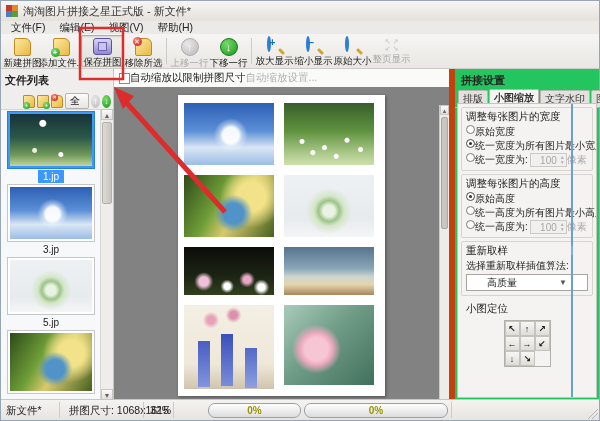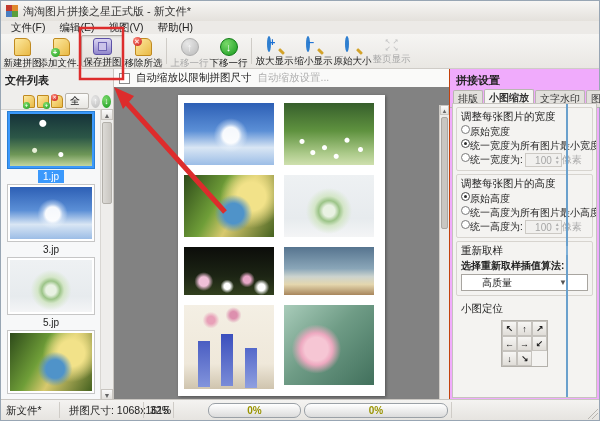--- a/index.html
+++ b/index.html
@@ -63,21 +63,21 @@
   .list-item.selected .thumb{border:2px solid #3b99fc;outline:1px solid #2a7fd4;}
   .thumb-label{margin-top:2px;font-size:10px;padding:0 5px;line-height:13px;}
   .list-item.selected .thumb-label{background:#3b99fc;color:#fff;}
   .lp-scroll{position:absolute;right:0;top:40px;width:12px;bottom:0;background:#eeedeb;border-left:1px solid #d8d6d2;}
   .sb-btn{height:11px;text-align:center;font-size:7px;line-height:11px;color:#666;background:linear-gradient(#fafafa,#e2e0dc);border:1px solid #c9c6c1;box-sizing:border-box;}
   .sb-btn.bottom{position:absolute;bottom:0;left:0;right:0;}
   .sb-thumb{position:absolute;left:1px;right:1px;top:13px;height:80px;background:linear-gradient(90deg,#dcdad6,#c8c5c0);border:1px solid #b3b0aa;border-radius:2px;}
 
   
   .center{position:absolute;left:113px;right:150px;top:0;bottom:0;}
-  .autoscale-row{position:absolute;left:0;right:0;top:0;height:18px;background:#fafaf9;border-bottom:1px solid #d4d2ce;display:flex;align-items:center;gap:6px;padding-left:5px;}
+  .autoscale-row{position:absolute;left:0;right:0;top:0;height:18px;background:#fafaf9;border-bottom:1px solid #d4d2ce;display:flex;align-items:center;gap:0;padding-left:5px;}
   .checkbox{width:9px;height:9px;border:1px solid #8a8a8a;background:#fff;}
   .autoscale-label{font-size:10.5px;color:#222;}
   .autoscale-link{font-size:10.5px;color:#b0b0b0;text-align:center;}
   .canvas{position:absolute;left:0;right:0;top:18px;bottom:0;background:#828282;overflow:hidden;}
   .page{position:absolute;left:64px;top:8px;width:207px;height:301px;background:#fff;box-shadow:1px 1px 3px rgba(0,0,0,.4);}
   .photo{position:absolute;width:90px;}
   .canvas-vscroll{position:absolute;right:0;top:18px;width:9px;bottom:0;background:#ececeb;border-left:1px solid #cfccc7;}
   .cv-thumb{position:absolute;left:1px;right:1px;top:12px;height:110px;background:#c9c6c1;border:1px solid #aaa7a2;border-radius:2px;}
 
   
@@ -85,21 +85,21 @@
   .ph-meadow{background:radial-gradient(circle at 20% 62%,#fff 0 2px,transparent 3px),radial-gradient(circle at 45% 72%,#fff 0 2px,transparent 3px),radial-gradient(circle at 70% 60%,#fff 0 2px,transparent 3px),radial-gradient(circle at 85% 75%,#fff 0 2px,transparent 3px),radial-gradient(circle at 32% 80%,#fff 0 2px,transparent 3px),radial-gradient(circle at 58% 86%,#fff 0 2px,transparent 3px),linear-gradient(180deg,#375f2c 0%,#5f923f 45%,#a9c887 80%,#cfe0ae 100%);}
   .ph-girl{background:radial-gradient(circle at 55% 62%,#4f93c9 0 16%,rgba(79,147,201,0) 30%),radial-gradient(circle at 75% 35%,#f2e289 0 18%,rgba(242,226,137,0) 40%),linear-gradient(120deg,#2e4a1a 0%,#6f9e38 38%,#d8c96e 58%,#44611f 100%);}
   .ph-potted{background:radial-gradient(circle at 50% 58%,#e9f2e3 0 10%,#9cc488 18%,#d4e6c8 26%,rgba(255,255,255,0) 40%),linear-gradient(180deg,#eef1f3 0%,#e7ebee 70%,#f4f5f6 100%);}
   .ph-night{background:radial-gradient(circle at 22% 72%,#f0c0d8 0 6%,transparent 12%),radial-gradient(circle at 48% 82%,#fff 0 5%,transparent 11%),radial-gradient(circle at 70% 68%,#e8a8c8 0 5%,transparent 11%),radial-gradient(circle at 86% 84%,#fff 0 4%,transparent 9%),linear-gradient(180deg,#0c0d0a 0%,#1c2414 60%,#32401e 100%);}
   .ph-book{background:linear-gradient(180deg,#56748f 0%,#8aa6b8 45%,#cdd4ce 62%,#e4d6ae 78%,#a8865c 100%);}
   .ph-bottles{background:linear-gradient(#4a5dc2,#8294dc),linear-gradient(#3b4fbd,#7a8cd8),linear-gradient(#5468ca,#8fa0e0),radial-gradient(circle at 30% 18%,#e8a0b8 0 4%,transparent 9%),radial-gradient(circle at 55% 12%,#dd8fae 0 4%,transparent 9%),linear-gradient(180deg,#f4efe4 0%,#efe8da 70%,#cfc4ae 100%);background-repeat:no-repeat;background-size:12px 55%,12px 62%,12px 48%,100% 100%,100% 100%,100% 100%;background-position:18% 96%,48% 92%,78% 98%,0 0,0 0,0 0;}
   .ph-pompom{background:radial-gradient(circle at 36% 55%,#f6c6d4 0 16%,#eda9c0 22%,rgba(237,169,192,0) 34%),linear-gradient(135deg,#a9ccba 0%,#6f9c86 45%,#41705c 100%);}
   .ph-meadow-dark{background:radial-gradient(circle at 40% 18%,#fff 0 3px,transparent 4px),radial-gradient(circle at 30% 70%,#e8f0d8 0 2px,transparent 3px),radial-gradient(circle at 62% 78%,#fff 0 2px,transparent 3px),linear-gradient(180deg,#16333a 0%,#2c5747 45%,#6e9757 78%,#c2d6a0 100%);}
 
   
-  .right-panel{position:absolute;right:0;top:0;width:150px;bottom:0;background:#f0abfc;border-left:1px solid #c2410c;box-sizing:border-box;}
+  .right-panel{position:absolute;right:0;top:0;width:150px;bottom:0;background:#22c55e;border-left:6px solid #c2410c;box-sizing:border-box;}
   .rp-header{font-weight:bold;padding:4px 6px 2px 6px;}
   .tabs{display:flex;align-items:flex-end;height:17px;padding-left:3px;border-bottom:1px solid #b9b6b1;}
   .tab{font-size:10px;padding:1px 4px;border:1px solid #b9b6b1;border-bottom:none;border-radius:2px 2px 0 0;background:#e3e1dd;margin-right:1px;color:#333;white-space:nowrap;}
   .tab.active{background:#f6f5f3;padding-bottom:2px;font-weight:bold;}
   .rp-content{position:absolute;left:2px;right:2px;top:34px;bottom:2px;border:1px solid #c6c3be;background:#f4f3f1;overflow:hidden;}
   .groupbox{border:1px solid #d7d4cf;border-radius:2px;margin:3px;padding:2px 4px 3px 4px;}
   .gtitle{color:#222;margin-bottom:1px;font-size:10.5px;}
   .opt-row{display:flex;align-items:flex-start;gap:0;height:14px;font-size:10px;white-space:nowrap;}
   .radio{width:9px;height:9px;border:1px solid #7a7a7a;border-radius:50%;background:#fff;flex:0 0 auto;box-sizing:border-box;}
   .radio.on{border-color:#4a4a4a;}
@@ -331,21 +331,21 @@
             <span class="spin">
               <span class="val">100</span>
               <span class="arrows">▲<br>▼</span>
             </span>
             <span class="unit">像素</span>
           </div>
         </div>
 
         <div class="groupbox">
           <div class="gtitle">重新取样</div>
-          <div class="opt-row" style="height:13px;font-weight:bold;">
+          <div class="opt-row" style="height:13px;">
             <span>选择重新取样插值算法:</span>
           </div>
           <div class="dropdown">
             <span>高质量</span>
             <span class="dd-arrow">▼</span>
           </div>
         </div>
 
         <div class="groupbox" style="border-color:transparent;">
           <div class="gtitle">小图定位</div>

